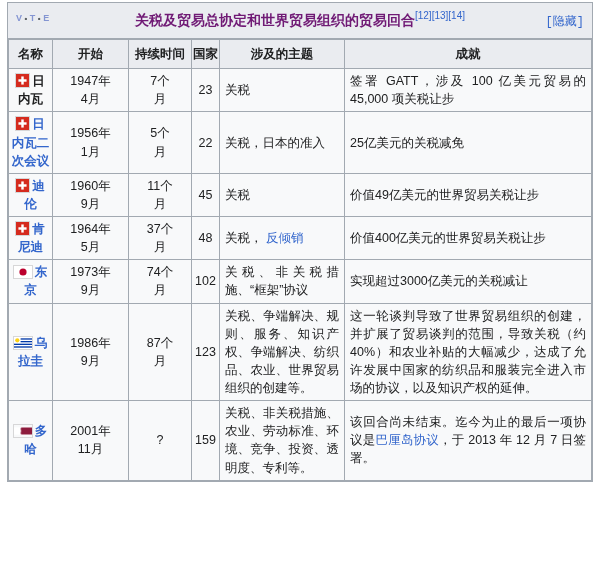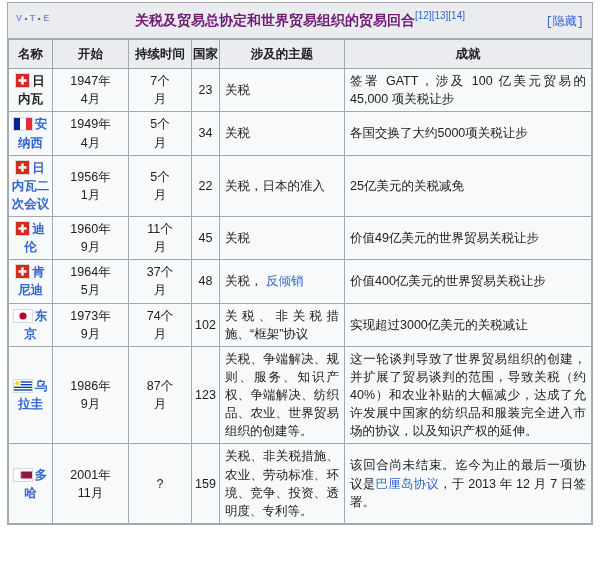--- a/index.html
+++ b/index.html
@@ -64,32 +64,20 @@
             <td class="name-cell"><span class="flag"><svg width="13" height="13" viewBox="0 0 32 32">
                   <rect width="32" height="32" fill="#d52b1e"></rect>
                   <rect x="13" y="6" width="6" height="20" fill="#fff"></rect>
                   <rect x="6" y="13" width="20" height="6" fill="#fff"></rect>
                 </svg></span><span>日内瓦</span></td>
             <td class="center">1947年4月</td>
             <td class="center">7个月</td>
             <td class="center num">23</td>
             <td class="wrapcell"><span>关税</span></td>
             <td class="wrapcell"><span>签署 GATT，涉及 100 亿美元贸易的 45,000 项关税让步</span></td>
-          </tr>
-          <tr>
-            <td class="name-cell"><span class="flag"><svg width="18" height="12" viewBox="0 0 60 40">
-                  <rect width="20" height="40" fill="#002395"></rect>
-                  <rect x="20" width="20" height="40" fill="#fff"></rect>
-                  <rect x="40" width="20" height="40" fill="#ed2939"></rect>
-                </svg></span><a class="lnk">安纳西</a></td>
-            <td class="center">1949年4月</td>
-            <td class="center">5个月</td>
-            <td class="center num">34</td>
-            <td class="wrapcell"><span>关税</span></td>
-            <td class="wrapcell"><span>各国交换了大约5000项关税让步</span></td>
           </tr>
           <tr>
             <td class="name-cell"><span class="flag"><svg width="13" height="13" viewBox="0 0 32 32">
                   <rect width="32" height="32" fill="#d52b1e"></rect>
                   <rect x="13" y="6" width="6" height="20" fill="#fff"></rect>
                   <rect x="6" y="13" width="20" height="6" fill="#fff"></rect>
                 </svg></span><a class="lnk">日内瓦二次会议</a></td>
             <td class="center">1956年1月</td>
             <td class="center">5个月</td>
             <td class="center num">22</td>

